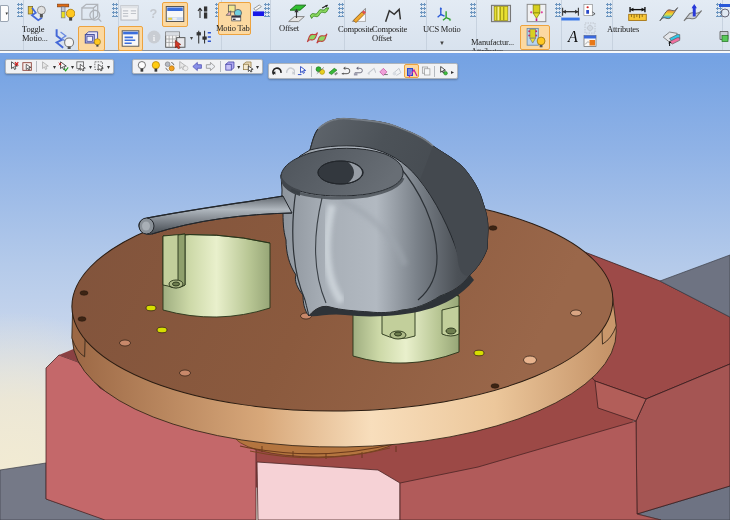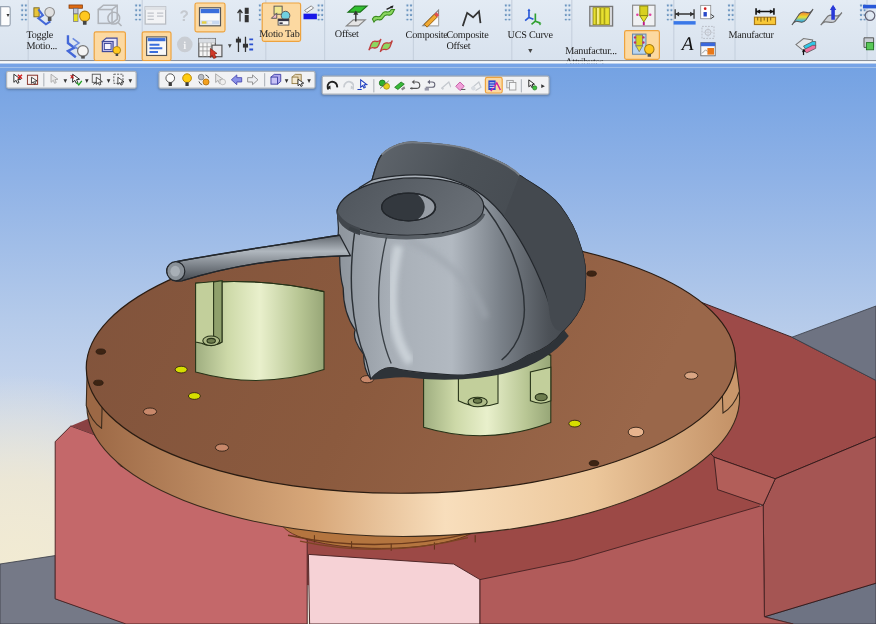--- a/index.html
+++ b/index.html
@@ -192,21 +192,21 @@
   <div class="ic" style="left:435px;top:6px"><svg width="18" height="17" viewBox="0 0 16 16">
           <g stroke="#2858d8" stroke-width="1.3" fill="none">
             <path d="M5,2 v6 M5,8 l-3,2.5 M5,8 l3.5,1.5"></path>
           </g>
           <path d="M5,1 l-1.2,2 2.4,0 Z" fill="#2858d8"></path>
           <g stroke="#30a030" stroke-width="1.3" fill="none">
             <path d="M10,5 v6 M10,11 l-3,2.5 M10,11 l4,1.5"></path>
           </g>
           <path d="M14.8,12.8 l-2.2,-0.2 1,1.8 Z" fill="#30a030"></path>
         </svg></div>
-  <div class="lbl" style="left:423px;top:25px;width:38px">UCS Curve</div>
+  <div class="lbl" style="left:423px;top:25px;width:38px">UCS Motio</div>
   <div class="da" style="left:439px;top:40px">▼</div>
   <div class="ic" style="left:487px;top:4px"><svg width="28" height="19" viewBox="0 0 16 14">
           <rect x="1" y="1" width="14" height="12" fill="#d8dade" stroke="#777" stroke-width="0.8"></rect>
           <rect x="3" y="1.8" width="10" height="10.4" fill="#e8e030" stroke="#908810" stroke-width="0.5"></rect>
           <g stroke="#a8a018" stroke-width="1">
             <path d="M5,2 v10 M7.5,2 v10 M10,2 v10"></path>
           </g>
           <path d="M6,2 v10" stroke="#f8f090" stroke-width="1"></path>
         </svg></div>
   <div class="lbl" style="left:471px;top:38px;width:50px">Manufactur...
@@ -259,21 +259,21 @@
         </svg></div>
   <div class="ic" style="left:626px;top:4px"><svg width="23" height="18" viewBox="0 0 17 13">
           <path d="M3,4 h11" stroke="#111" stroke-width="1"></path>
           <path d="M3,2 v4 M14,2 v4" stroke="#111" stroke-width="1"></path>
           <path d="M3,4 l2.5,-1.3 v2.6 Z M14,4 l-2.5,-1.3 v2.6 Z" fill="#111"></path>
           <rect x="2" y="7.5" width="13" height="4.5" fill="#f8c838" stroke="#a87818" stroke-width="0.7"></rect>
           <g stroke="#7a5a10" stroke-width="0.6">
             <path d="M4,7.5 v2 M6,7.5 v2.8 M8,7.5 v2 M10,7.5 v2.8 M12,7.5 v2"></path>
           </g>
         </svg></div>
-  <div class="lbl" style="left:607px;top:25px;width:54px">Manufactur</div>
+  <div class="lbl" style="left:607px;top:25px;width:54px">Attributes</div>
   <div class="ic" style="left:657px;top:3px"><svg width="25" height="21" viewBox="0 0 17 14">
           <defs>
             <linearGradient id="rb" x1="0" y1="0" x2="0" y2="1">
               <stop offset="0" stop-color="#e83890"></stop>
               <stop offset="0.25" stop-color="#f09030"></stop>
               <stop offset="0.5" stop-color="#e8e030"></stop>
               <stop offset="0.75" stop-color="#38b0e8"></stop>
               <stop offset="1" stop-color="#40c040"></stop>
             </linearGradient>
           </defs>

